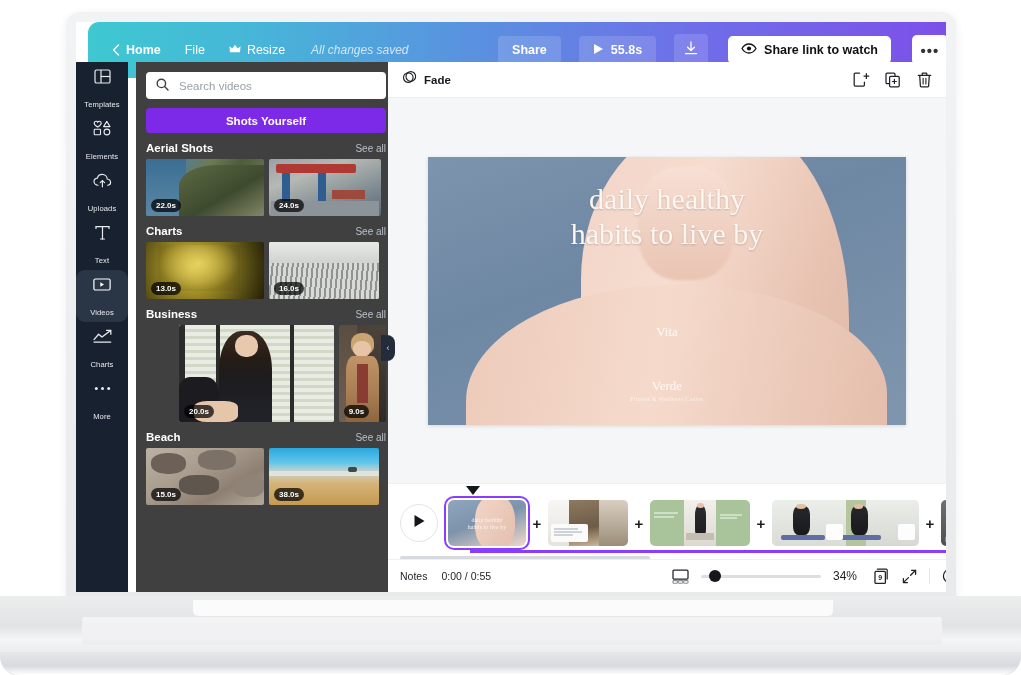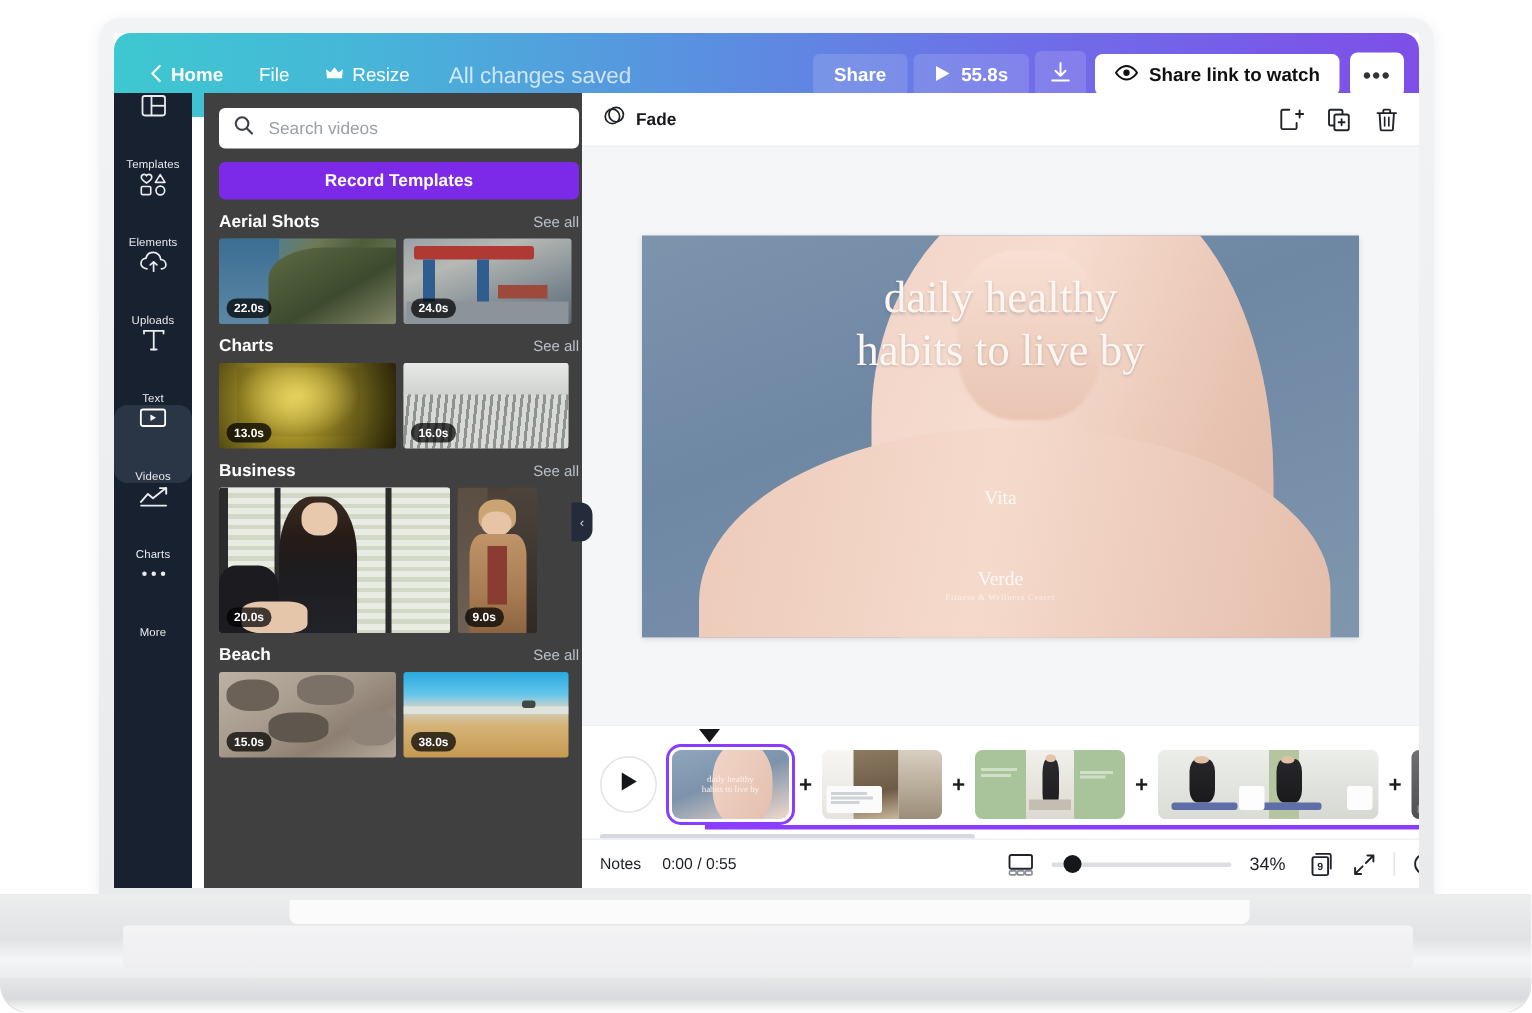--- a/index.html
+++ b/index.html
@@ -45,32 +45,32 @@
 
   
   .screen {
     position: absolute; left: 76px; top: 22px;
     width: 870px; height: 570px;
     background: #fff; overflow: hidden;
   }
 
   
   .topbar {
-    position: absolute; left: 0; top: 0; width: 870px; height: 56px;
+    position: absolute; left: 12px; top: 0; width: 870px; height: 56px;
     background: linear-gradient(90deg,#3ec8d0 0%, #46b7d8 18%, #5a90e0 45%, #6f6ee8 70%, #7d4fe8 100%);
     display: flex; align-items: center; border-radius: 11px;
   }
   .tb-left { display: flex; align-items: center; padding-left: 12px; gap: 0; }
   .tb-item {
     color:#fff; font-size: 12.5px; display: flex; align-items: center; gap:6px;
     padding: 6px 12px; border-radius: 4px; cursor: pointer; white-space: nowrap;
   }
   .tb-home { font-weight: 600; }
-  .tb-saved { color: rgba(255,255,255,.72); font-size: 15px; padding-left: 14px;}
-  .tb-right { margin-left: auto; display:flex; align-items:center; gap: 0px; padding-right: 10px; }
+  .tb-saved { color: rgba(255,255,255,.72); font-style: italic; font-size: 12px; padding-left: 14px;}
+  .tb-right { margin-left: auto; display:flex; align-items:center; gap: 14px; padding-right: 10px; }
   .tb-btn {
     color:#fff; font-size: 12.5px; font-weight:600; padding: 7px 14px;
     display:flex; align-items:center; gap:7px; border-radius:4px; cursor:pointer;
   }
   .tb-btn.ghost { background: rgba(255,255,255,.14); }
   .tb-white {
     background:#fff; color:#111; font-size:12.5px; font-weight:700;
     padding: 7px 13px; border-radius: 5px; display:flex; align-items:center; gap:7px;
     cursor:pointer; margin-left: 6px;
   }
@@ -81,21 +81,21 @@
   }
   .chev-left { font-size: 15px; line-height: 1; }
 
   
   .rail {
     position: absolute; left:0; top:40px; width:52px; height:530px;
     background:#18212f;
   }
   .rail-item {
     width:52px; height:52px; display:flex; flex-direction:column;
-    align-items:center; justify-content:space-between; gap:15px; cursor:pointer;
+    align-items:center; justify-content:center; gap:15px; cursor:pointer;
     color:#e8ebef;
   }
   .rail-item.active { background:#2a3546; border-radius: 9px; }
   .rail-label { font-size: 7.6px; letter-spacing:.1px; }
   .rail-ico { height:17px; display:flex; align-items:center; }
   .rail-ico svg { display:block; }
 
   
   .panel {
     position: absolute; left:60px; top:40px; width:260px; height:530px;
@@ -402,21 +402,21 @@
             <svg width="13" height="13" viewBox="0 0 13 13" fill="none">
               <circle cx="5.4" cy="5.4" r="4.2" stroke="#3b3f46" stroke-width="1.4"></circle>
               <path d="M8.6 8.6L12 12" stroke="#3b3f46" stroke-width="1.4" stroke-linecap="round"></path>
             </svg>
           </span>
           <input type="text" value="" placeholder="Search videos" style="">
         </div>
       </div>
 
       <div class="record-btn">
-        <span>Record Templates</span>
+        <span>Shots Yourself</span>
       </div>
 
       <div class="sec-head">
         <div class="sec-title">Aerial Shots</div>
         <div class="sec-seeall">See all</div>
       </div>
       <div class="row">
         <div class="thumb" style="width:118px;height:57px;background:linear-gradient(125deg,#3f6f92 0%,#4e7f98 22%,#6f7a56 42%,#4e5c3c 62%,#7c8768 100%);">
           <div style="position:absolute;left:0;top:0;width:34%;height:100%;background:linear-gradient(180deg,#3b6e93,#5c87a4);"></div>
           <div style="position:absolute;left:28%;top:10%;width:80%;height:90%;background:linear-gradient(150deg,#5d6b45,#3e4a2e 55%,#8b8f70);border-radius:40% 0 0 0;"></div>
@@ -446,21 +446,21 @@
           <div style="position:absolute;left:0;top:0;width:100%;height:36%;background:linear-gradient(180deg,#e8eae8,#cfd2cf);"></div>
           <div class="dur">16.0s</div>
         </div>
       </div>
 
       <div class="sec-head">
         <div class="sec-title">Business</div>
         <div class="sec-seeall">See all</div>
       </div>
       <div class="row">
-        <div class="thumb" style="width:154px;height:97px;background:linear-gradient(180deg,#e3e7dd 0%,#d4dac9 100%);">
+        <div class="thumb" style="width:173px;height:97px;background:linear-gradient(180deg,#e3e7dd 0%,#d4dac9 100%);margin-left:33px;">
           <div style="position:absolute;left:0;top:0;width:100%;height:100%;background:repeating-linear-gradient(180deg,#e9ece2 0 4px,#d2d8c7 4px 7px);"></div>
           <div style="position:absolute;left:24%;top:0;width:2.5%;height:100%;background:#2b2b2b;"></div>
           <div style="position:absolute;left:72%;top:0;width:2.5%;height:100%;background:#2b2b2b;"></div>
           <div style="position:absolute;left:0;top:0;width:4%;height:100%;background:#2b2b2b;"></div>
           <div style="position:absolute;left:26%;top:6%;width:34%;height:94%;background:linear-gradient(180deg,#3a2b22 0%,#261c16 30%,#1d1c1f 55%,#22232a 100%);border-radius:42% 42% 0 0;"></div>
           <div style="position:absolute;left:36%;top:10%;width:15%;height:23%;background:#e8c9ad;border-radius:45%;"></div>
           <div style="position:absolute;left:0;top:54%;width:26%;height:46%;background:#1c1c20;border-radius:28% 34% 0 0;"></div>
           <div style="position:absolute;left:10%;top:78%;width:28%;height:22%;background:#e6c6ab;border-radius:30%;"></div>
           <div class="dur">20.0s</div>
         </div>

